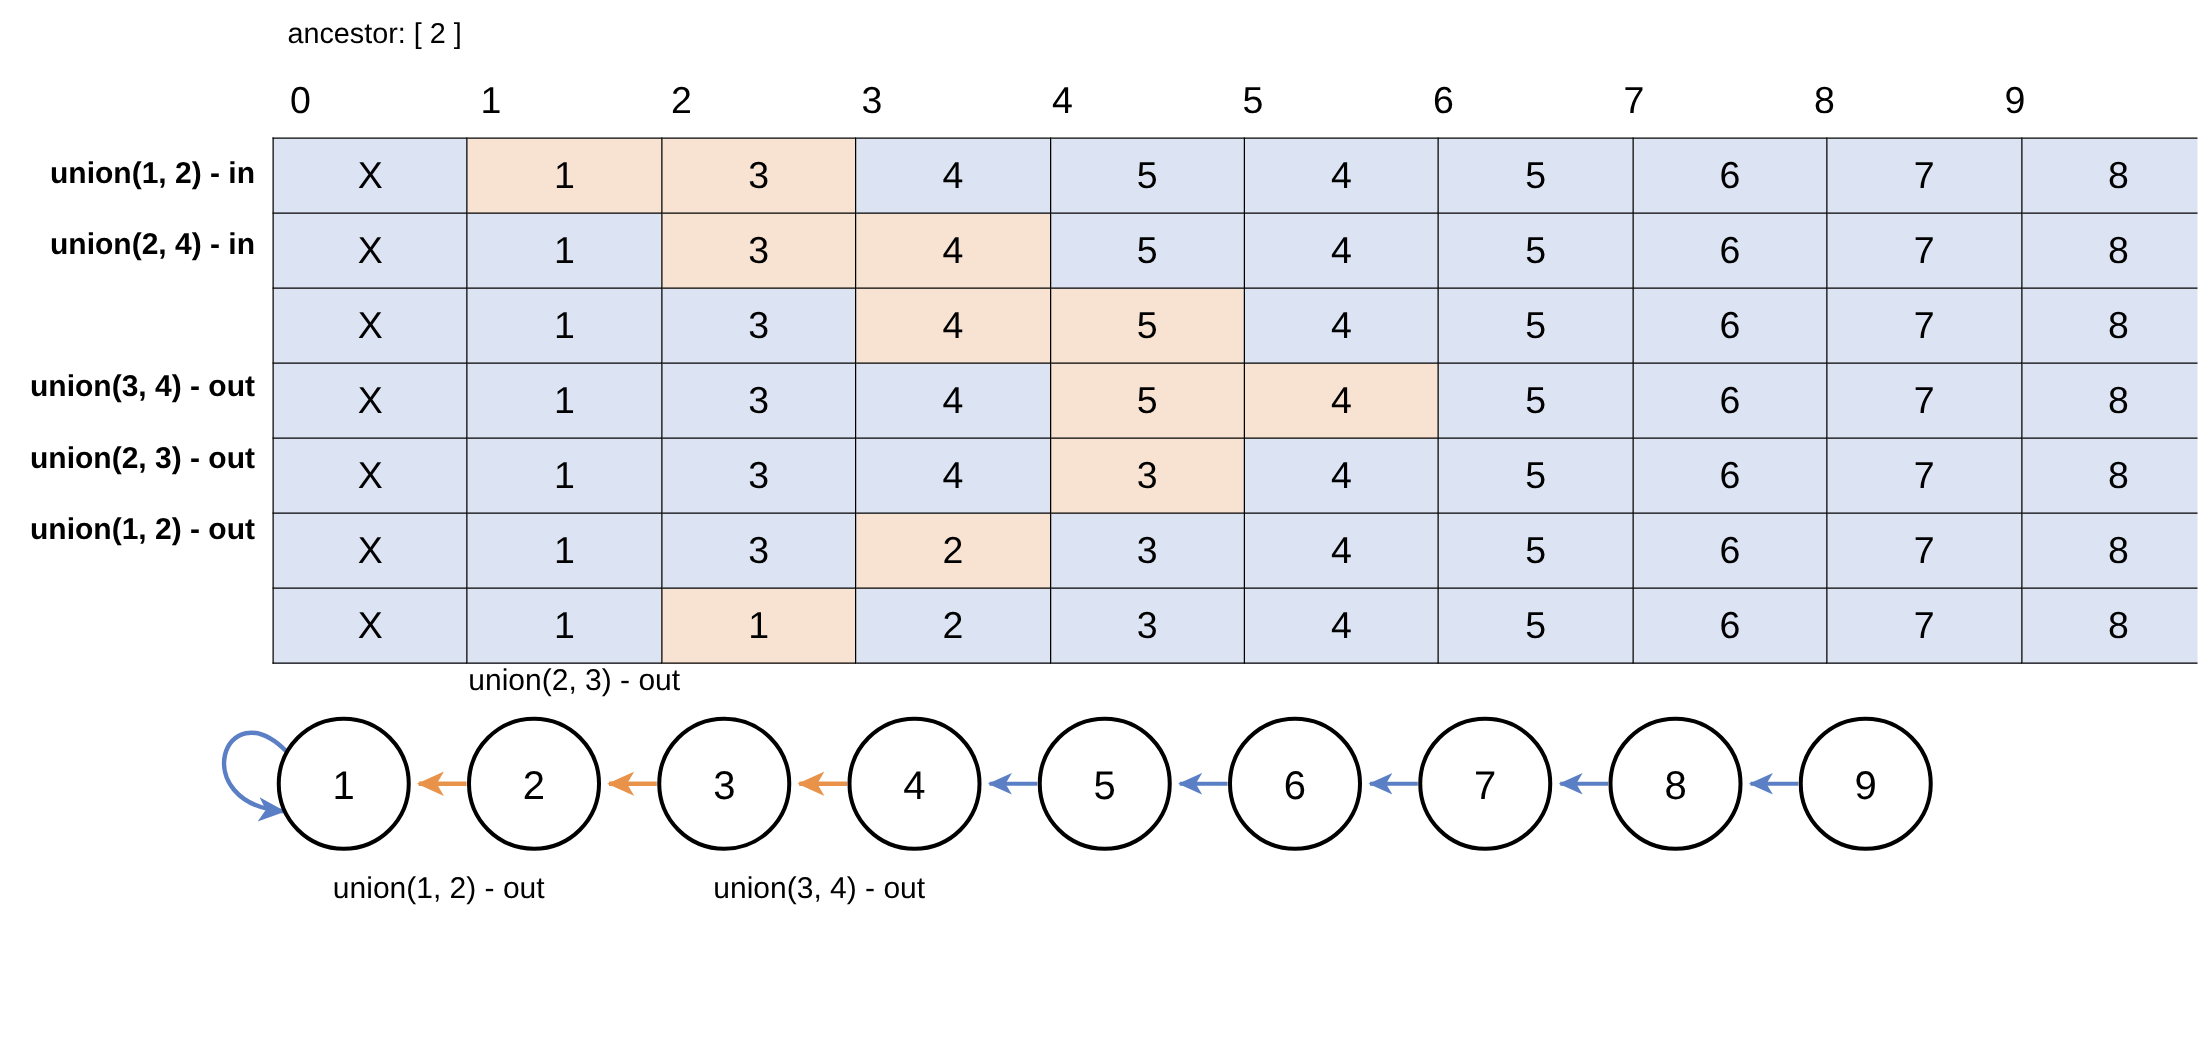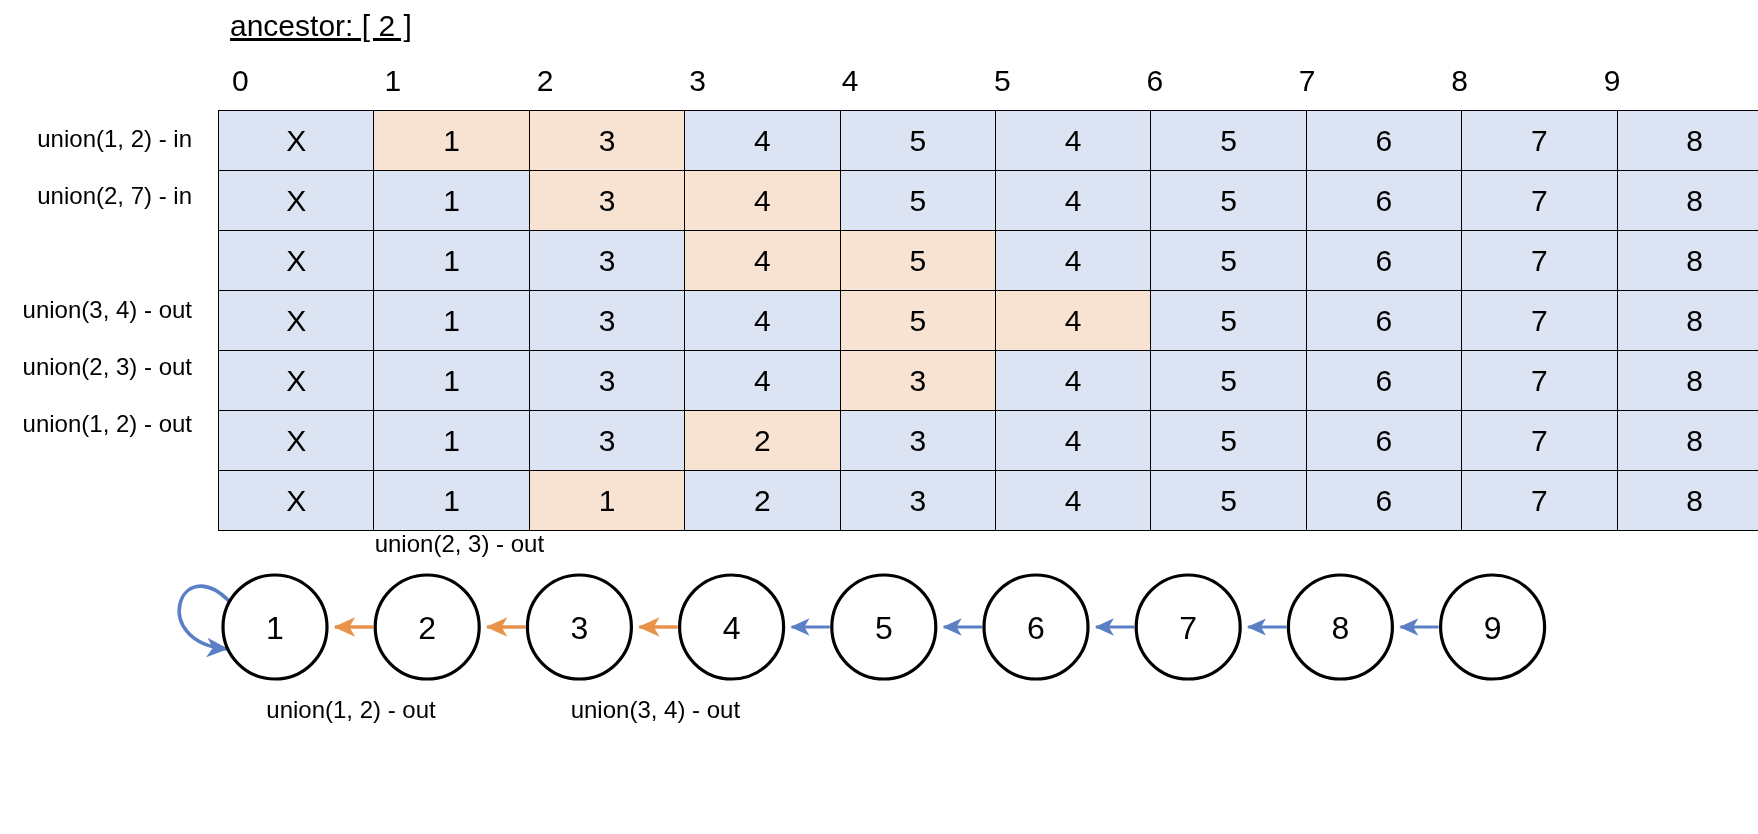--- a/index.html
+++ b/index.html
@@ -14,24 +14,23 @@
     font-family: "Liberation Sans", sans-serif;
     color: #000000;
     overflow: hidden;
   }
 
   
   #ancestor-label {
     position: absolute;
     left: 230px;
     top: 6px;
-    font-size: 30px;
+    font-size: 23px;
     line-height: 40px;
     white-space: pre;
-    text-decoration: underline;
   }
 
   
   #col-headers {
     position: absolute;
     left: 218px;
     top: 59px;
     width: 1524px;
     height: 44px;
     display: flex;
@@ -66,23 +65,24 @@
     font-size: 30px;
     background: #dce3f2;
   }
   #grid-table td.cell.hl {
     background: #f8e3d2;
   }
 
   
   #row-labels {
     position: absolute;
-    left: 0px;
+    left: 12px;
     top: 110px;
     width: 206px;
+    font-weight: bold;
   }
   #row-labels .row-label {
     height: 57px;
     line-height: 57px;
     font-size: 24px;
     text-align: right;
     padding-right: 14px;
     box-sizing: border-box;
     white-space: nowrap;
   }
@@ -131,21 +131,21 @@
     <div class="col-head">4</div>
     <div class="col-head">5</div>
     <div class="col-head">6</div>
     <div class="col-head">7</div>
     <div class="col-head">8</div>
     <div class="col-head">9</div>
   </div>
 
 <div id="row-labels">
     <div class="row-label">union(1, 2) - in</div>
-    <div class="row-label">union(2, 7) - in</div>
+    <div class="row-label">union(2, 4) - in</div>
     <div class="row-label"></div>
     <div class="row-label">union(3, 4) - out</div>
     <div class="row-label">union(2, 3) - out</div>
     <div class="row-label">union(1, 2) - out</div>
   </div>
 
 <div id="grid-wrap">
   <table id="grid-table">
     <tbody>
         <tr>

